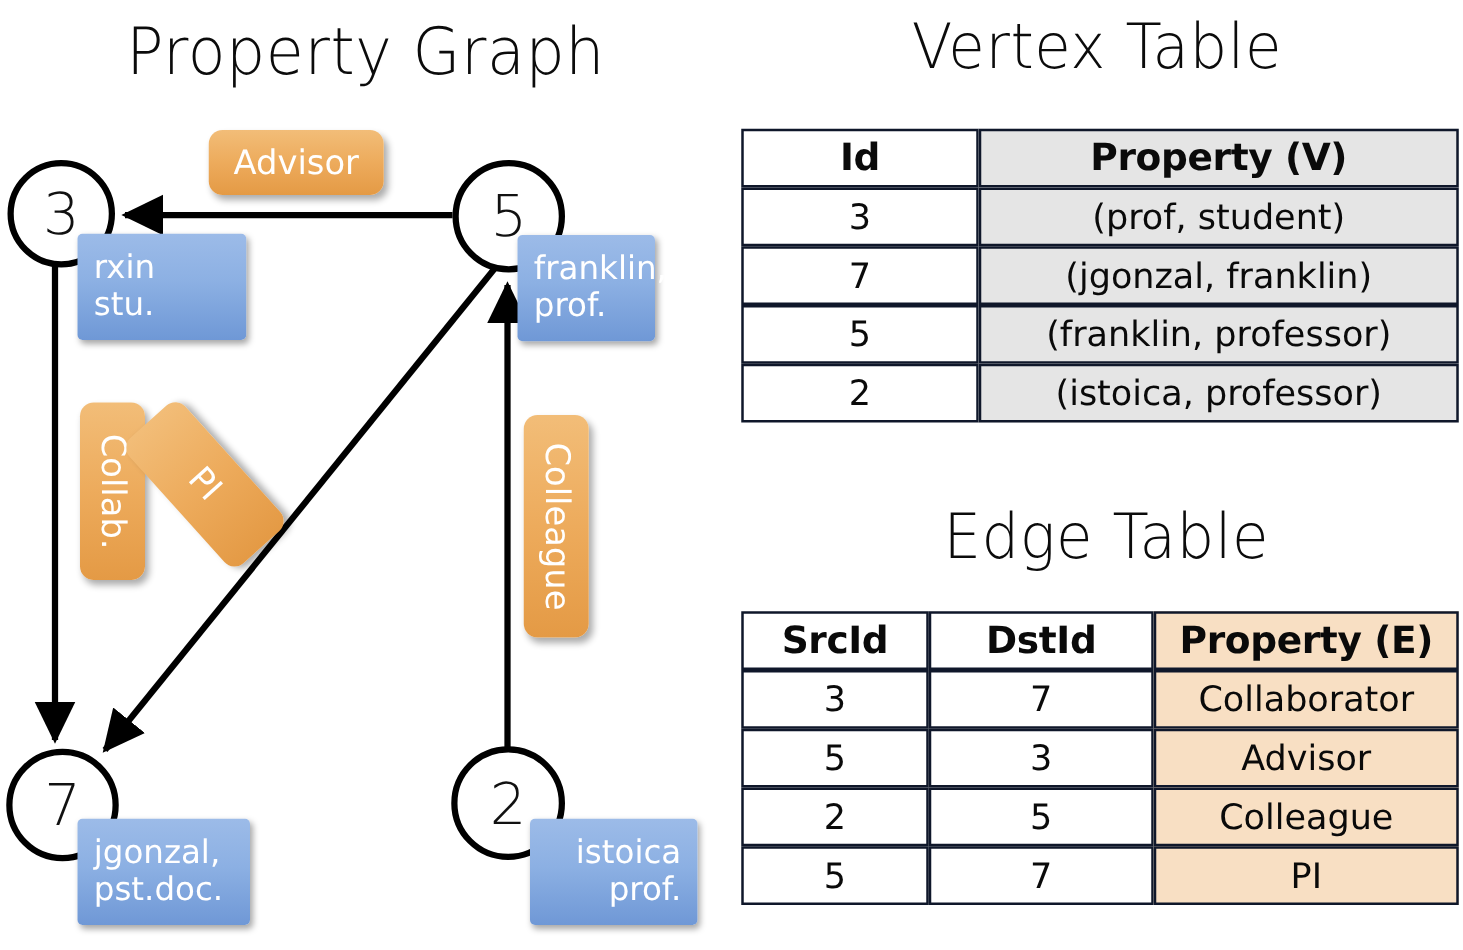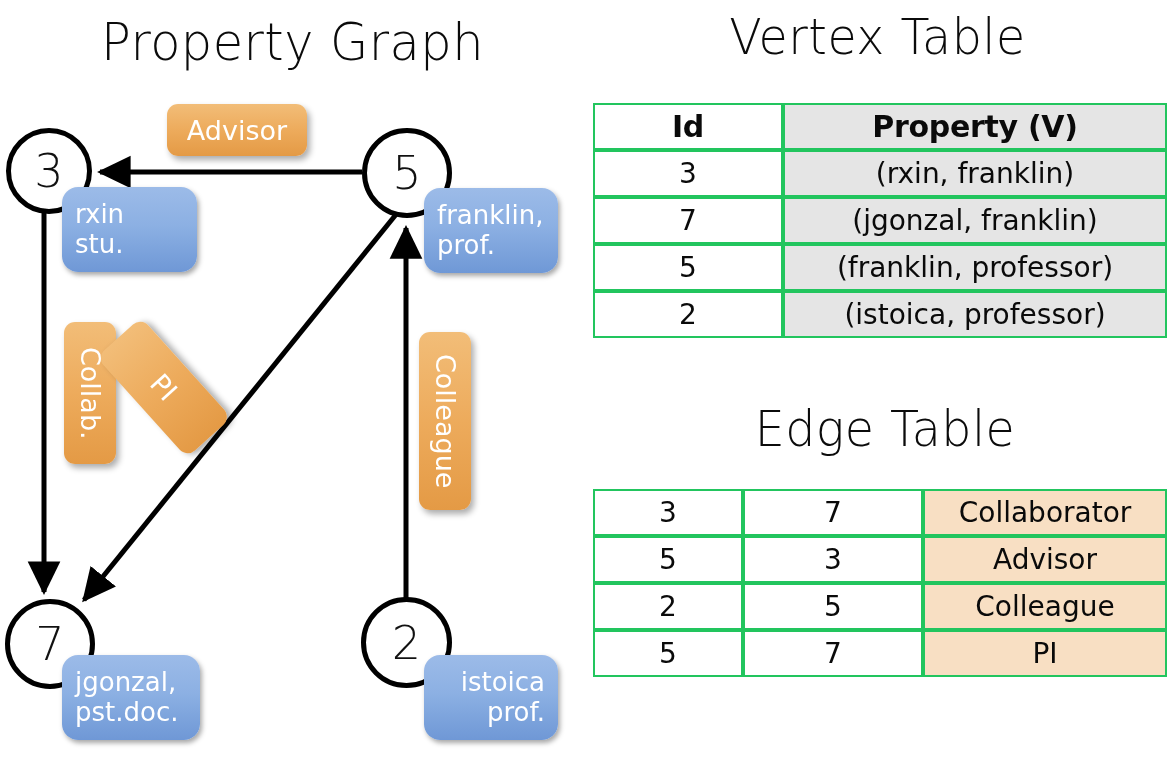--- a/index.html
+++ b/index.html
@@ -31,21 +31,21 @@
     position:absolute;border:5px solid #000;border-radius:50%;
     background:#fff;display:flex;align-items:center;justify-content:center;
     box-sizing:border-box;z-index:3;
   }
   .node-circle span{
     font-size:46px;font-weight:300;line-height:1;color:#111;
     font-family:"DejaVu Sans",sans-serif;
   }
 
   .vlabel{
-    position:absolute;z-index:4;border-radius:16px;
+    position:absolute;z-index:4;border-radius:4px;
     background:linear-gradient(to bottom,#9cbbe8 0%,#8cb0e3 45%,#6f98d6 100%);
     box-shadow:2px 3px 5px rgba(0,0,0,.35);
     color:#fff;padding:8px 13px;box-sizing:border-box;
     font-size:26px;line-height:1.12;font-weight:400;
     font-family:"DejaVu Sans",sans-serif;
     display:flex;flex-direction:column;justify-content:center;
   }
 
   .elabel{
     position:absolute;z-index:5;border-radius:11px;
@@ -57,21 +57,21 @@
     font-family:"DejaVu Sans",sans-serif;
   }
   .elabel.vert > span{writing-mode:vertical-rl;text-orientation:mixed;}
 
   
   table.gtable{
     position:absolute;border-collapse:separate;border-spacing:0;
     table-layout:fixed;
   }
   table.gtable td{
-    border:2px solid #22c55e;
+    border:2px solid #0f172a;
     text-align:center;
     font-size:28px;font-weight:400;
     font-family:"DejaVu Sans",sans-serif;
     color:#0a0a0a;
     padding:0;
     box-sizing:border-box;
     height:47px;
   }
   table.gtable td.hd{font-weight:700;font-size:30px;letter-spacing:-.3px;}
   td.sep-left{border-left:5px solid #000;}
@@ -128,21 +128,21 @@
     <span>7</span>
   </div>
   <div class="node-circle" style="left:361px;top:597px;width:91px;height:91px;">
     <span>2</span>
   </div>
 
   <div class="vlabel" style="left:62px;top:187px;width:135px;height:85px;">
     <div>rxin</div>
     <div>stu.</div>
   </div>
-  <div class="vlabel" style="left:424px;top:188px;width:134px;height:85px;">
+  <div class="vlabel" style="left:414px;top:188px;width:110px;height:85px;">
     <div>franklin,</div>
     <div>prof.</div>
   </div>
   <div class="vlabel" style="left:62px;top:655px;width:138px;height:85px;justify-content:center;">
     <div>jgonzal,</div>
     <div>pst.doc.</div>
   </div>
   <div class="vlabel" style="left:424px;top:655px;width:134px;height:85px;align-items:flex-end;">
     <div>istoica</div>
     <div>prof.</div>
@@ -172,21 +172,21 @@
       <col class="c1">
       <col class="c2">
     </colgroup>
   <tbody>
     <tr>
       <td class="hd">Id</td>
       <td class="hd blue sep-left">Property (V)</td>
     </tr>
     <tr>
       <td>3</td>
-      <td class="blue sep-left">(rxin, franklin)</td>
+      <td class="blue sep-left">(prof, student)</td>
     </tr>
     <tr>
       <td>7</td>
       <td class="blue sep-left">(jgonzal, franklin)</td>
     </tr>
     <tr>
       <td>5</td>
       <td class="blue sep-left">(franklin, professor)</td>
     </tr>
     <tr>
@@ -199,20 +199,25 @@
 <div class="title" id="title-edge-table">Edge Table</div>
 
 <table class="gtable" id="edge-table">
   <colgroup>
       <col class="e1">
       <col class="e2">
       <col class="e3">
     </colgroup>
   <tbody>
     <tr>
+      <td class="hd">SrcId</td>
+      <td class="hd">DstId</td>
+      <td class="hd peach sep-left">Property (E)</td>
+    </tr>
+    <tr>
       <td>3</td>
       <td>7</td>
       <td class="peach sep-left">Collaborator</td>
     </tr>
     <tr>
       <td>5</td>
       <td>3</td>
       <td class="peach sep-left">Advisor</td>
     </tr>
     <tr>

